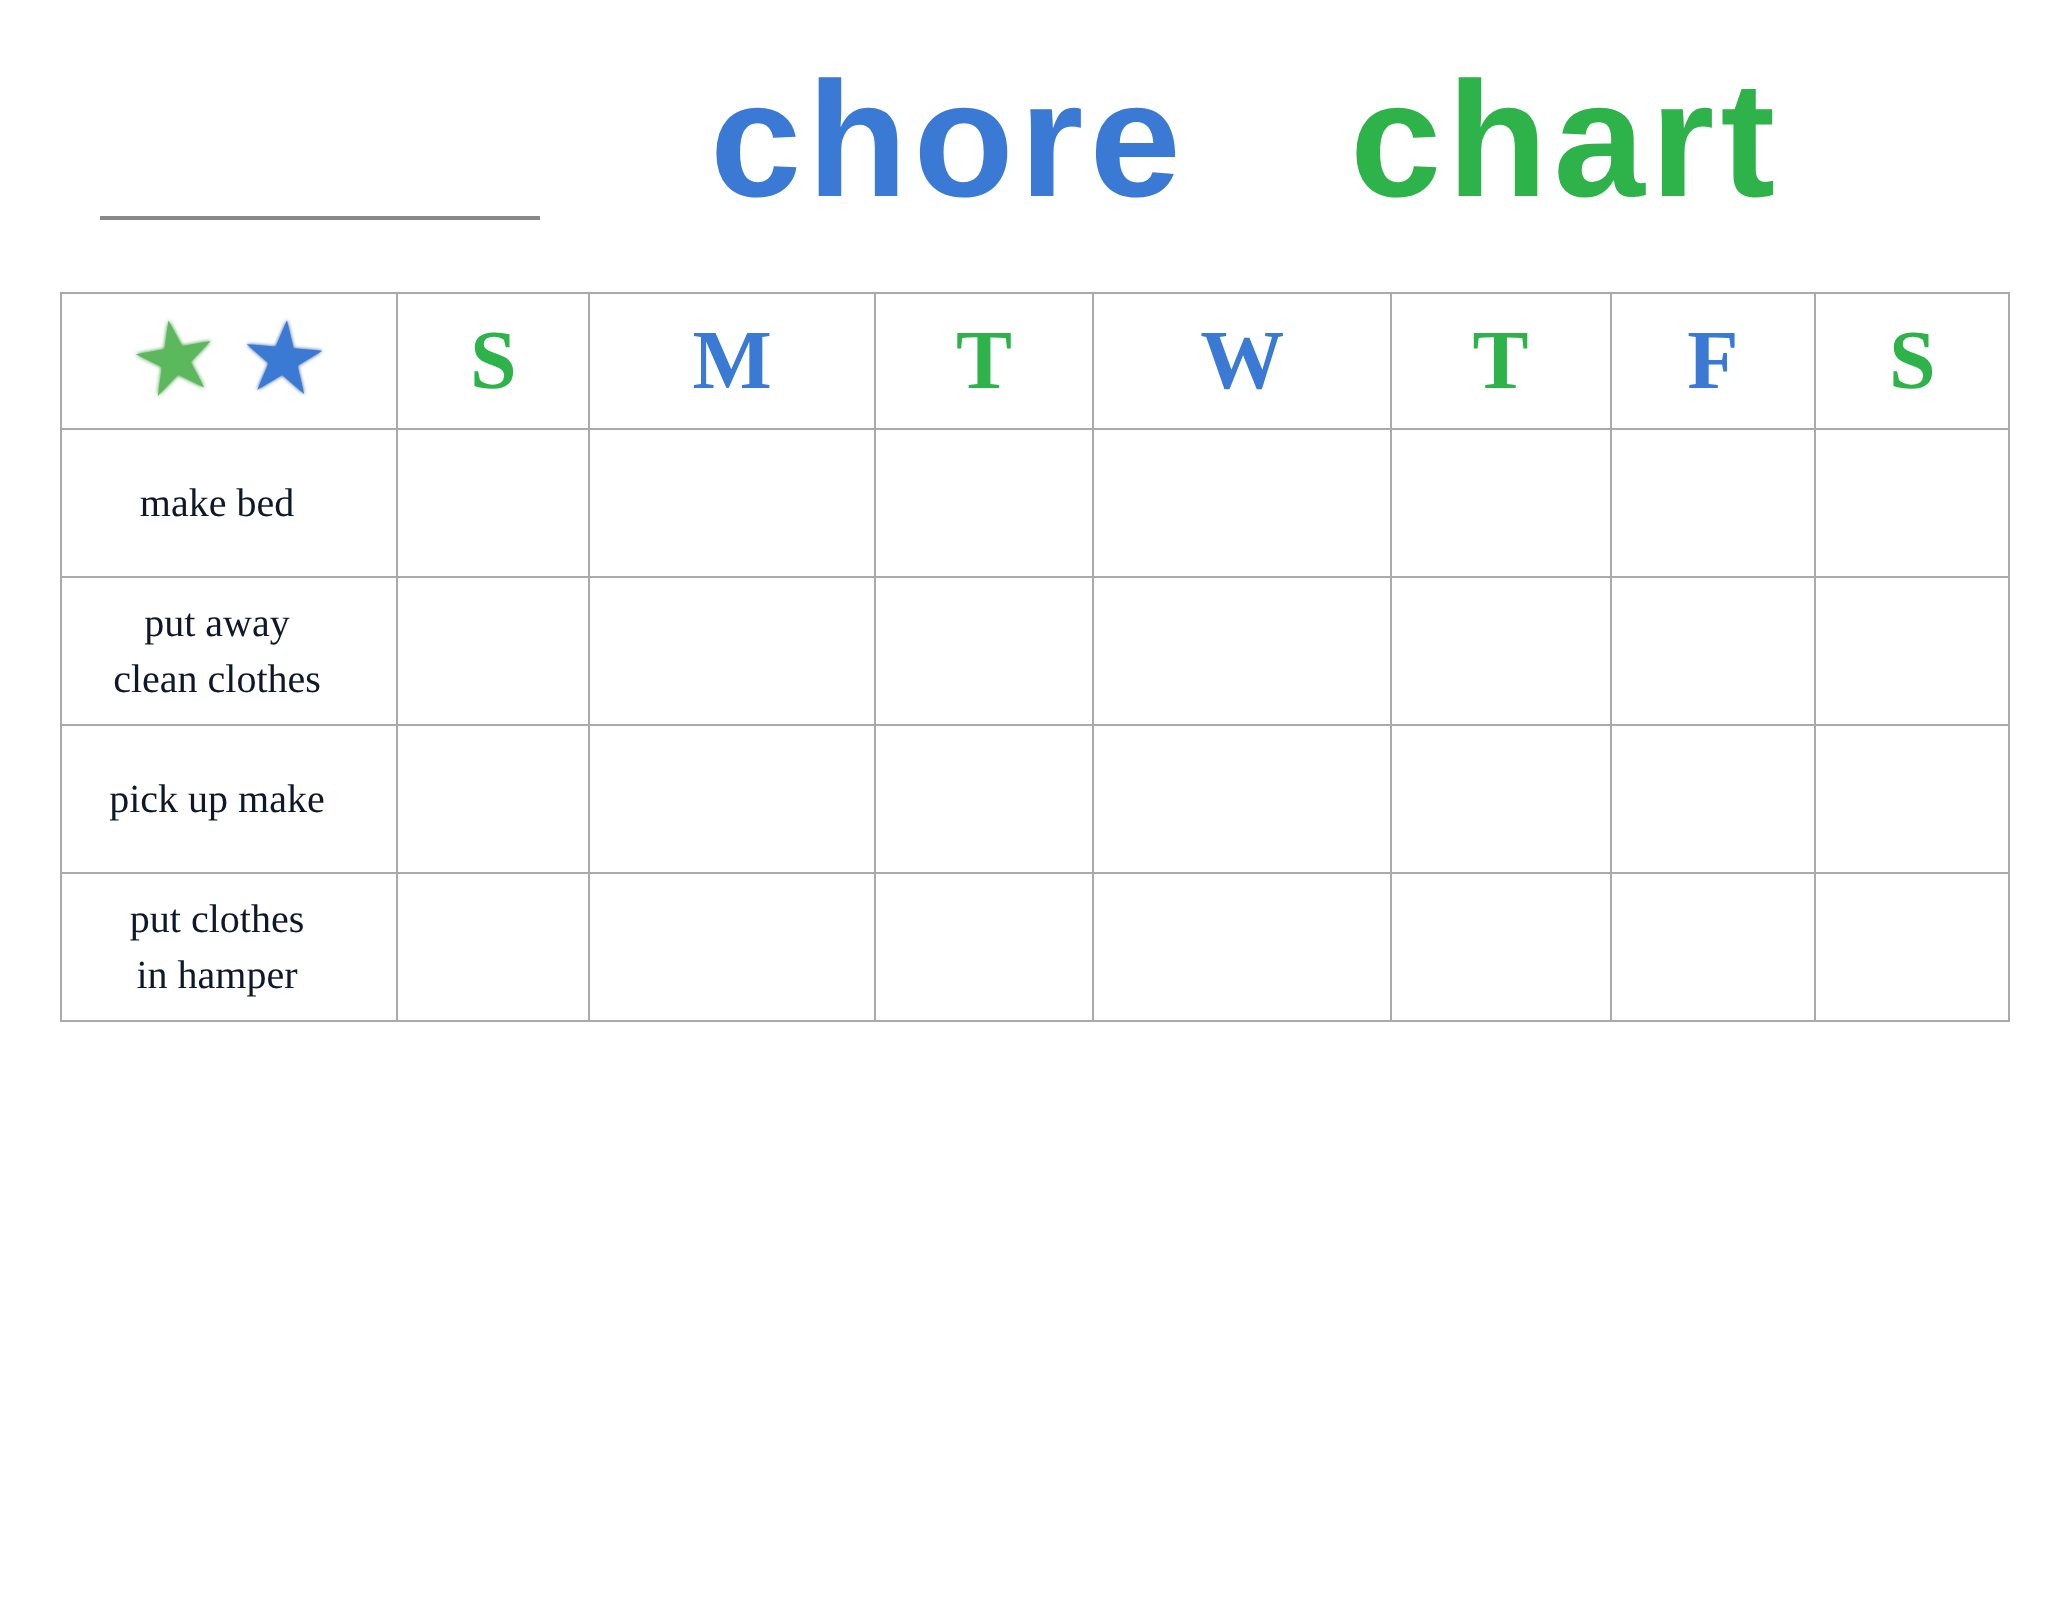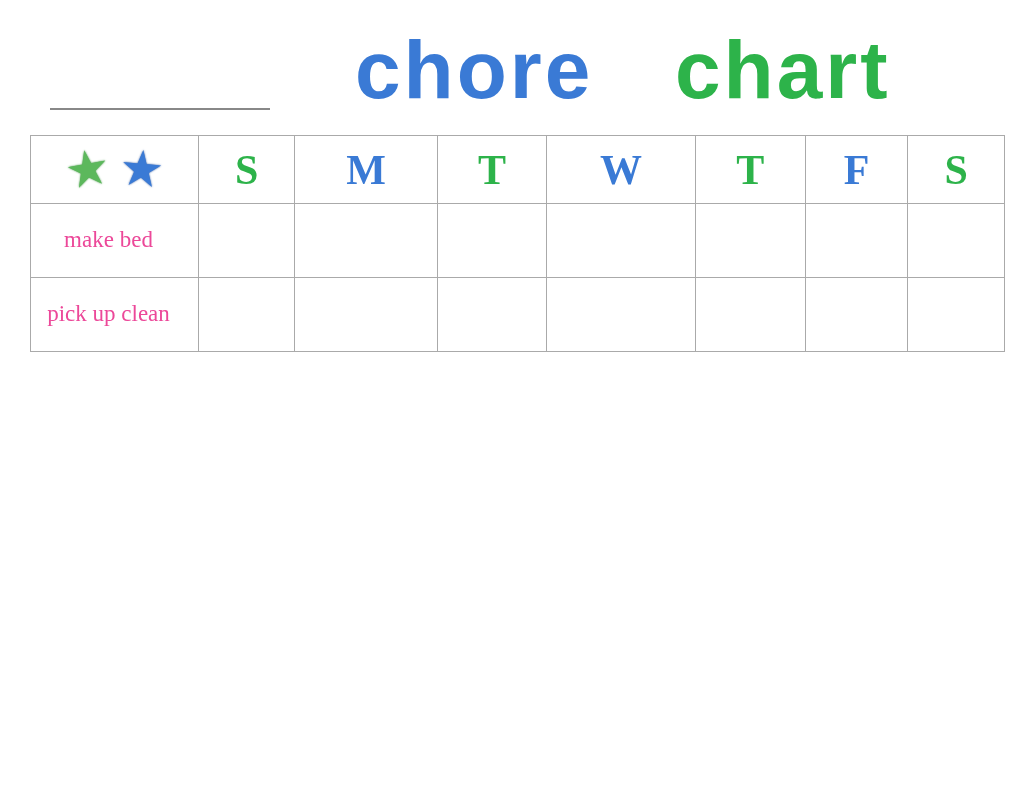--- a/index.html
+++ b/index.html
@@ -18,21 +18,21 @@
       background: #fff;
       position: relative;
       padding: 20px 30px;
     }
 
     
     .header {
       display: flex;
       align-items: flex-end;
       justify-content: center;
-      margin-bottom: 15px;
+      margin-bottom: 26px;
       position: relative;
     }
 
     .name-line {
       position: absolute;
       left: 20px;
       bottom: 10px;
       width: 220px;
       border-bottom: 2px solid #888;
     }
@@ -78,22 +78,22 @@
       padding: 5px;
     }
 
     .chore-table td {
       height: 74px;
     }
 
     .chore-label-cell {
       text-align: right;
       padding-right: 12px;
-      font-size: 23px;
-      color: #ec4899;
+      font-size: 20px;
+      color: #0f172a;
       font-family: 'Comic Sans MS', cursive;
       line-height: 1.4;
       width: 168px;
       min-width: 150px;
     }
 
     .day-header-s { color: #2db34a; }
     .day-header-m { color: #3a7ad5; }
     .day-header-t1 { color: #2db34a; }
     .day-header-w { color: #3a7ad5; }
@@ -195,21 +195,41 @@
         <td class="chore-label-cell">make bed</td>
         <td></td>
         <td></td>
         <td></td>
         <td></td>
         <td></td>
         <td></td>
         <td></td>
       </tr>
       <tr>
-        <td class="chore-label-cell">pick up clean</td>
+        <td class="chore-label-cell">put away<br>clean clothes</td>
+        <td></td>
+        <td></td>
+        <td></td>
+        <td></td>
+        <td></td>
+        <td></td>
+        <td></td>
+      </tr>
+      <tr>
+        <td class="chore-label-cell">pick up make</td>
+        <td></td>
+        <td></td>
+        <td></td>
+        <td></td>
+        <td></td>
+        <td></td>
+        <td></td>
+      </tr>
+      <tr>
+        <td class="chore-label-cell">put clothes<br>in hamper</td>
         <td></td>
         <td></td>
         <td></td>
         <td></td>
         <td></td>
         <td></td>
         <td></td>
       </tr>
     </tbody>
   </table>

